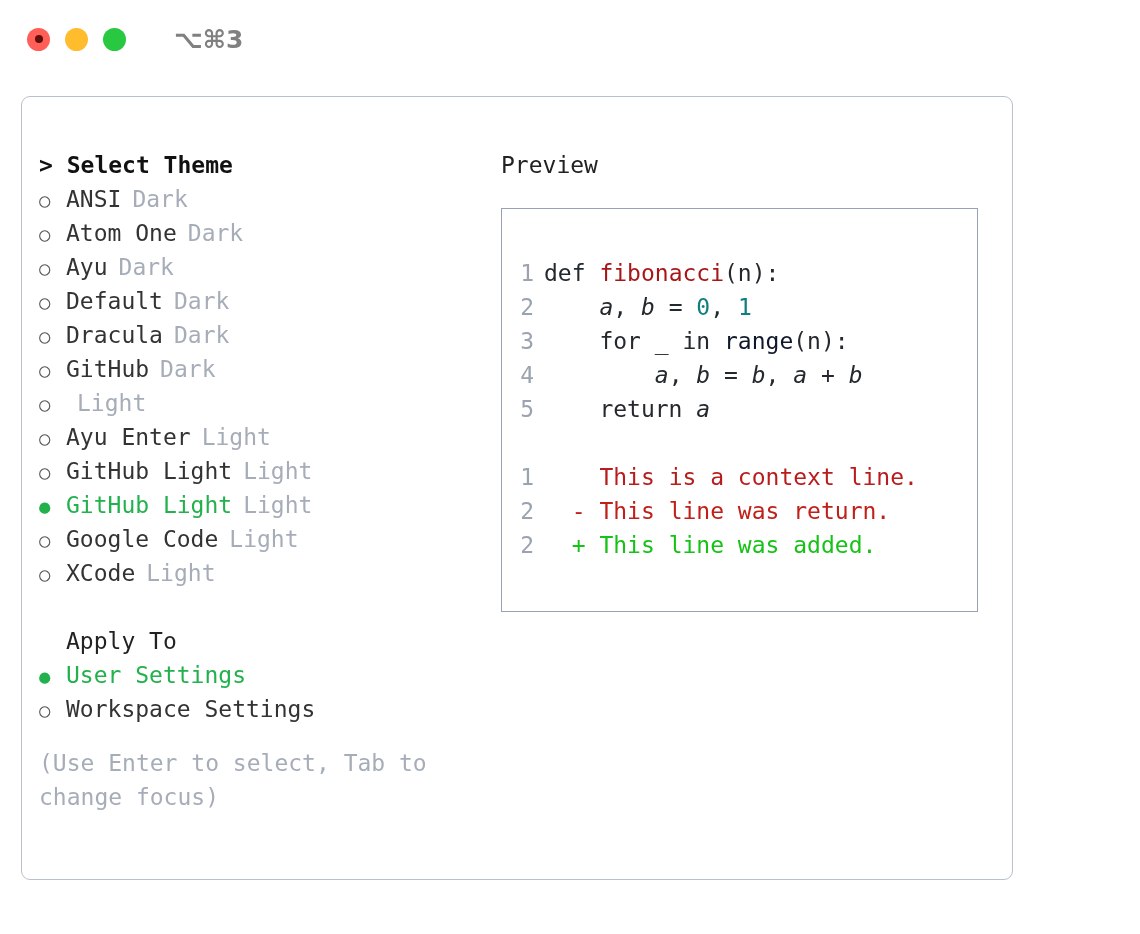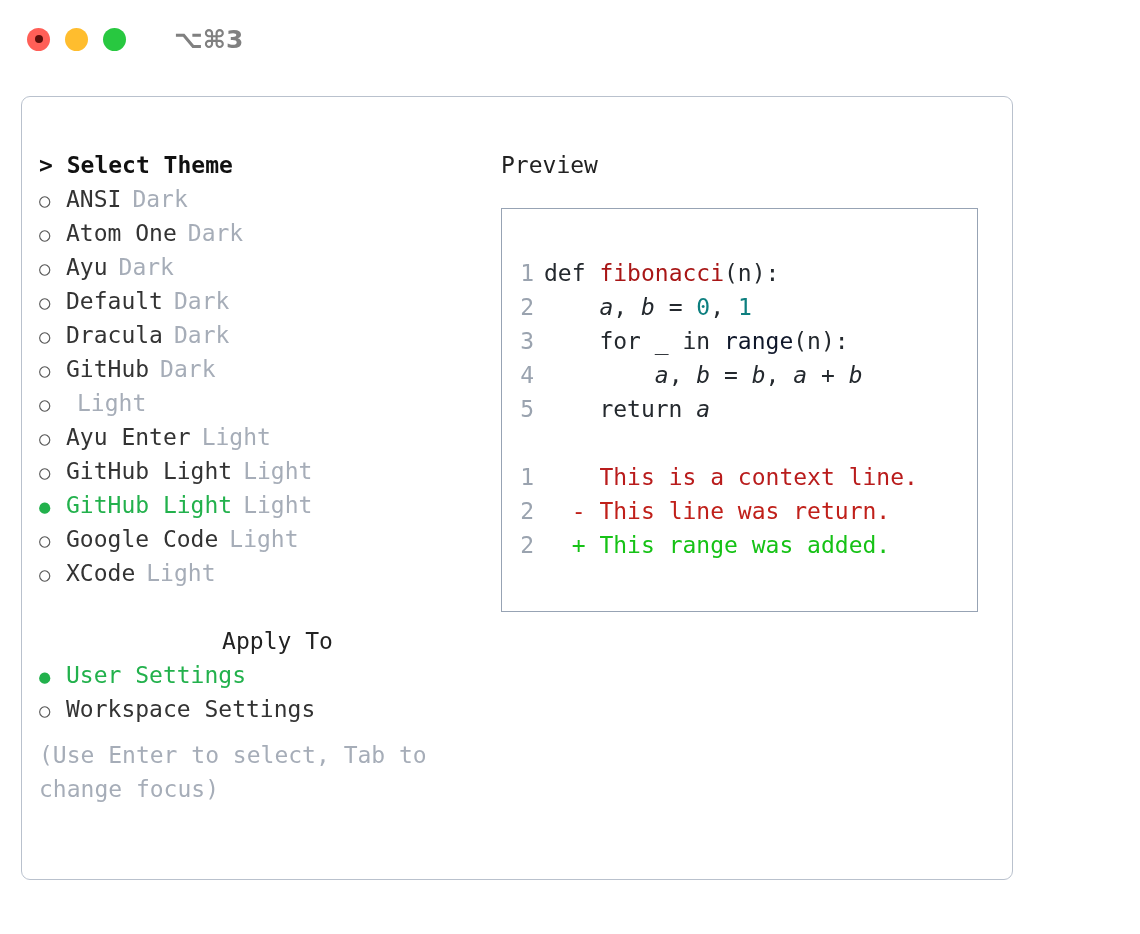--- a/index.html
+++ b/index.html
@@ -123,26 +123,25 @@
   .name.sel { color: #22b14c; }
   .cat  { color: #a6adb8; padding-left: 11px; }
 
   .section-label {
     font-size: 23px;
     color: #222222;
     line-height: 34px;
     height: 34px;
     padding-left: 27px;
     white-space: pre;
-    text-align: center;
   }
   .spacer { height: 34px; }
 
   .hint {
-    margin-top: 12px;
+    margin-top: 20px;
     font-size: 23px;
     color: #a6adb8;
     line-height: 34px;
     width: 410px;
     white-space: pre-wrap;
   }
 
   
   .preview-title {
     font-size: 23px;
@@ -240,19 +239,19 @@
             <div class="code-line"><span class="lineno">1</span><span class="code-text"><span class="tok-def">def </span><span class="tok-fn">fibonacci</span><span class="tok-plain">(n):</span></span></div>
             <div class="code-line"><span class="lineno">2</span><span class="code-text"><span class="tok-plain">    </span><span class="tok-var">a</span><span class="tok-plain">, </span><span class="tok-var">b</span><span class="tok-plain"> = </span><span class="tok-num">0</span><span class="tok-plain">, </span><span class="tok-num">1</span></span></div>
             <div class="code-line"><span class="lineno">3</span><span class="code-text"><span class="tok-plain">    for _ in </span><span class="tok-builtin">range</span><span class="tok-plain">(n):</span></span></div>
             <div class="code-line"><span class="lineno">4</span><span class="code-text"><span class="tok-plain">        </span><span class="tok-var">a</span><span class="tok-plain">, </span><span class="tok-var">b</span><span class="tok-plain"> = </span><span class="tok-var">b</span><span class="tok-plain">, </span><span class="tok-var">a</span><span class="tok-plain"> + </span><span class="tok-var">b</span></span></div>
             <div class="code-line"><span class="lineno">5</span><span class="code-text"><span class="tok-plain">    return </span><span class="tok-var">a</span></span></div>
           </div>
         <div class="blank-line"></div>
         <div id="diff-lines">
             <div class="code-line"><span class="lineno">1</span><span class="diff-ctx">    </span><span class="diff-ctx">This is a context line.</span></div>
             <div class="code-line"><span class="lineno">2</span><span class="diff-del">  - </span><span class="diff-del">This line was return.</span></div>
-            <div class="code-line"><span class="lineno">2</span><span class="diff-add">  + </span><span class="diff-add">This range was added.</span></div>
+            <div class="code-line"><span class="lineno">2</span><span class="diff-add">  + </span><span class="diff-add">This line was added.</span></div>
           </div>
       </div>
     </div>
 
   </div>
 </div>
 
 </body></html>

